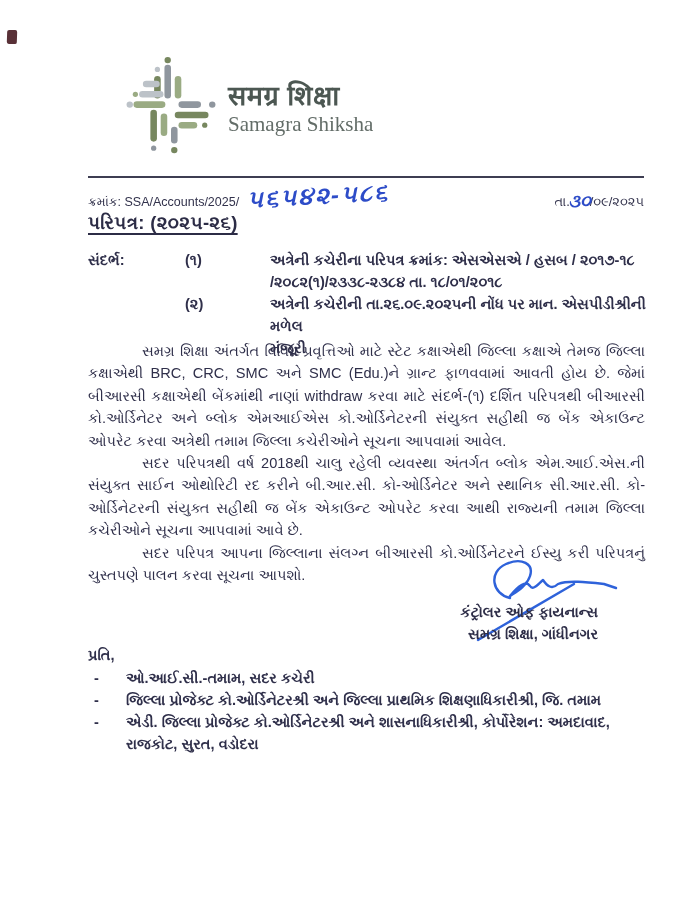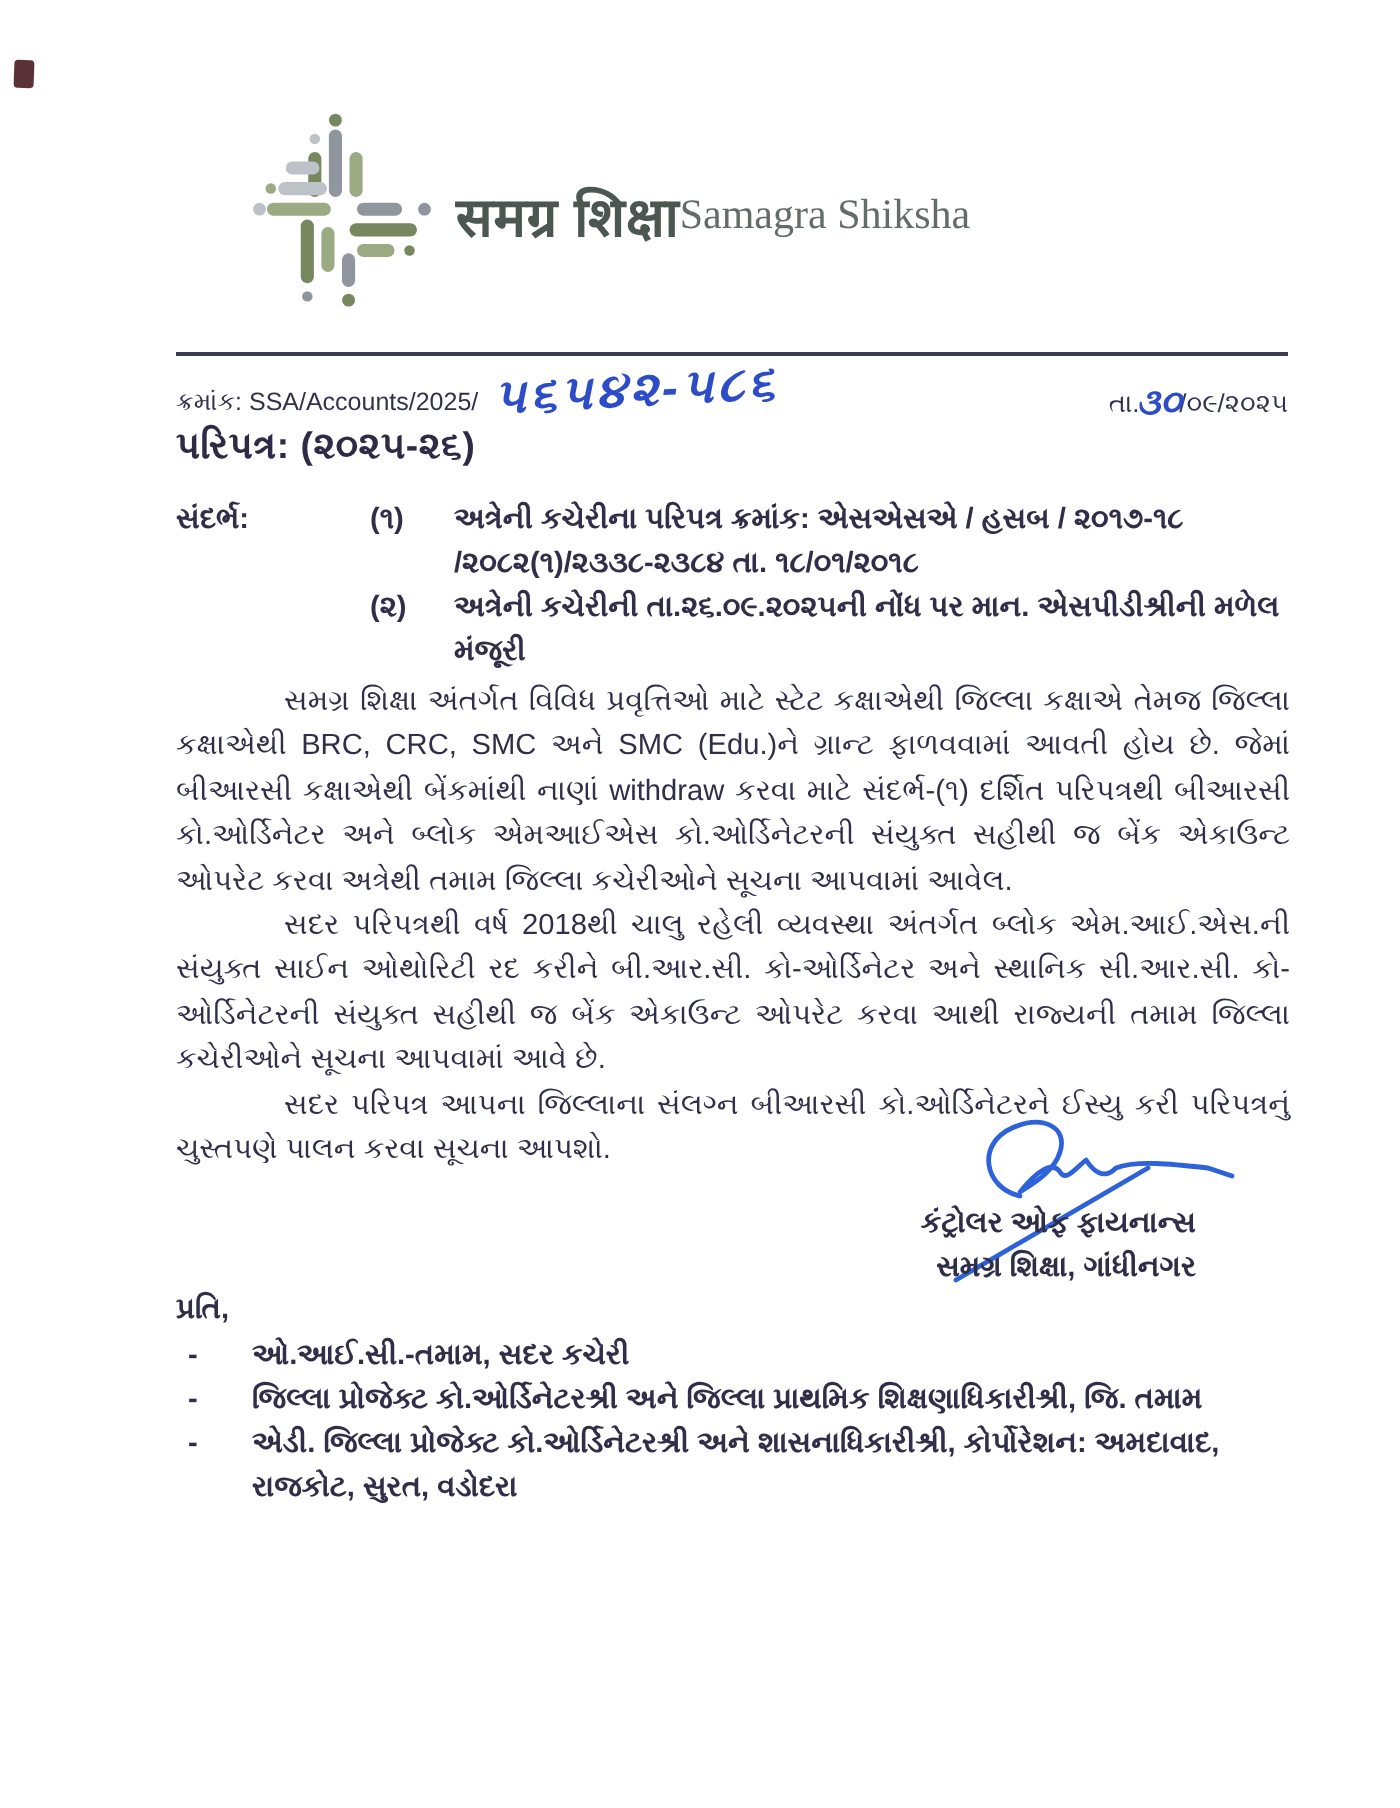--- a/index.html
+++ b/index.html
@@ -15,21 +15,21 @@
   
   .corner-mark{
     position:absolute;left:7px;top:30px;width:10px;height:14px;
     background:#4b2026;border-radius:2px;transform:rotate(2deg);
     opacity:.92;
   }
   
   .letterhead{position:absolute;left:88px;top:56px;width:556px;display:flex;justify-content:space-between;}
   .brand{display:flex;align-items:center;gap:12px;margin-left:38px;}
   .logo-svg{width:90px;height:100px;flex:0 0 auto;}
-  .brand-text{display:flex;flex-direction:row;justify-content:center;margin-top:6px;}
+  .brand-text{display:flex;flex-direction:column;justify-content:center;margin-top:6px;}
   .brand-dev{font-size:27px;font-weight:bold;color:#4c5752;letter-spacing:.5px;line-height:30px;}
   .brand-lat{font-family:"Liberation Serif","DejaVu Serif",serif;font-size:21px;color:#636d68;line-height:26px;}
   .office{width:252px;text-align:left;}
   .office .o-line{font-size:13px;font-weight:bold;color:#3a3a55;line-height:17.6px;}
   .office .o-line.first{font-size:13.8px;}
   .office .o-line.email{font-family:"Liberation Serif","DejaVu Serif",serif;font-weight:normal;font-size:13.5px;color:#43435e;}
   
   .rule{position:absolute;left:88px;top:176px;width:556px;height:2px;background:#3d3d52;}
   
   .refline{position:absolute;left:88px;top:186px;width:556px;display:flex;justify-content:space-between;align-items:flex-start;}
@@ -38,32 +38,32 @@
     display:inline-block;font-size:24px;line-height:24px;font-style:italic;font-weight:bold;
     color:var(--hand-blue,#2d4cc8);letter-spacing:2px;transform:rotate(-3deg);
     margin-left:8px;position:relative;top:-2px;
   }
   .dateline{font-size:13px;color:#32324c;padding-top:7px;white-space:nowrap;}
   .date-hand{display:inline-block;font-size:18px;line-height:14px;font-style:italic;font-weight:bold;color:var(--hand-blue,#2d4cc8);transform:rotate(-2deg);margin:0 -1px 0 -2px;position:relative;top:1px;}
   
   .heading{
     position:absolute;left:88px;top:212px;margin:0;
     font-size:18.5px;font-weight:bold;color:#2c2c46;
-    text-underline-offset:4px;text-decoration-thickness:1.5px;
+    text-decoration:underline;text-underline-offset:4px;text-decoration-thickness:1.5px;
     letter-spacing:.3px;
   }
   
   .meta{position:absolute;left:88px;top:249px;width:558px;font-size:14.6px;line-height:22px;font-weight:600;color:#2f2f4a;}
   .meta-row{display:flex;}
   .meta-lbl{flex:0 0 97px;}
   .meta-val{flex:1;}
   .refitem{display:flex;}
   .refitem .num{flex:0 0 42px;}
   .refitem .rtext{flex:1;}
-  .rline{display:block;}
+  .rline{display:block;margin-left:43px;}
   
   .body-text{position:absolute;left:88px;top:340px;width:557px;}
   .body-text p{
     margin:0;font-size:14.6px;line-height:22.4px;font-weight:400;color:#2f2f4a;
     text-align:justify;text-indent:54px;
   }
   
   .sigblock{position:absolute;left:398px;top:556px;width:240px;height:95px;text-align:right;}
   .sig-svg{position:absolute;left:28px;top:0;width:212px;height:92px;pointer-events:none;}
   .sig-title{position:absolute;left:0;top:48px;width:200px;font-size:14.6px;font-weight:bold;color:#2e2e48;}

